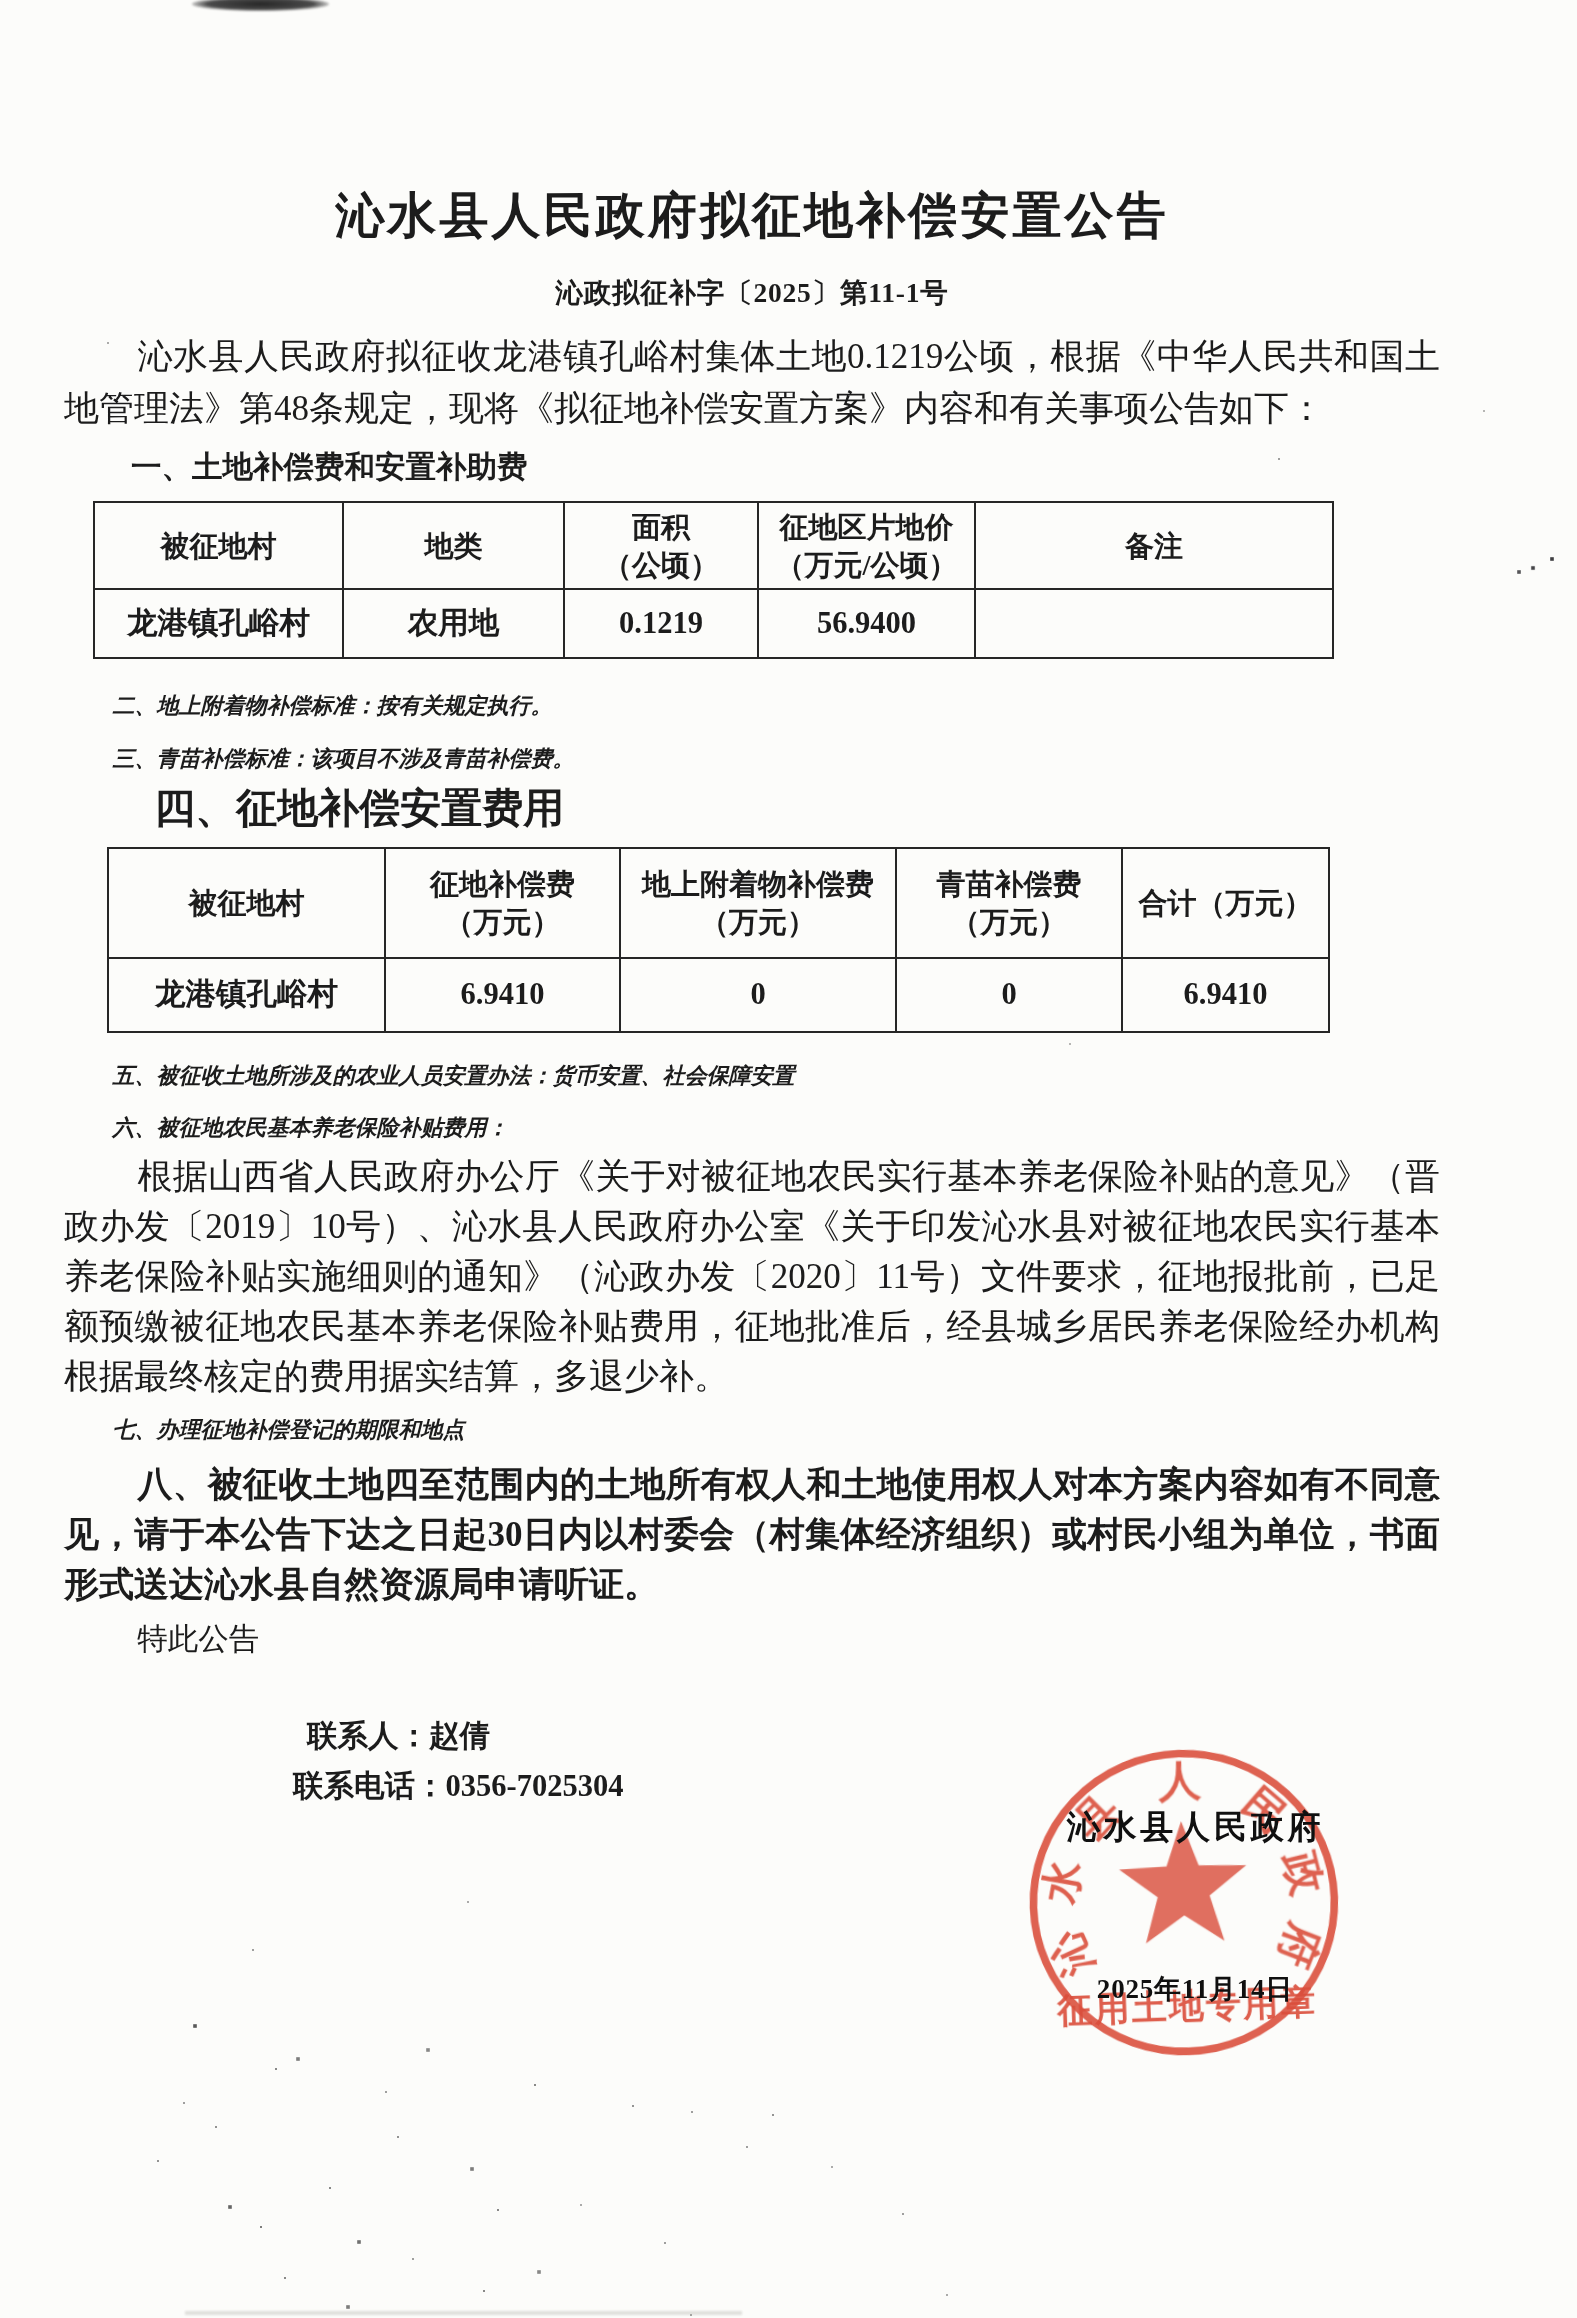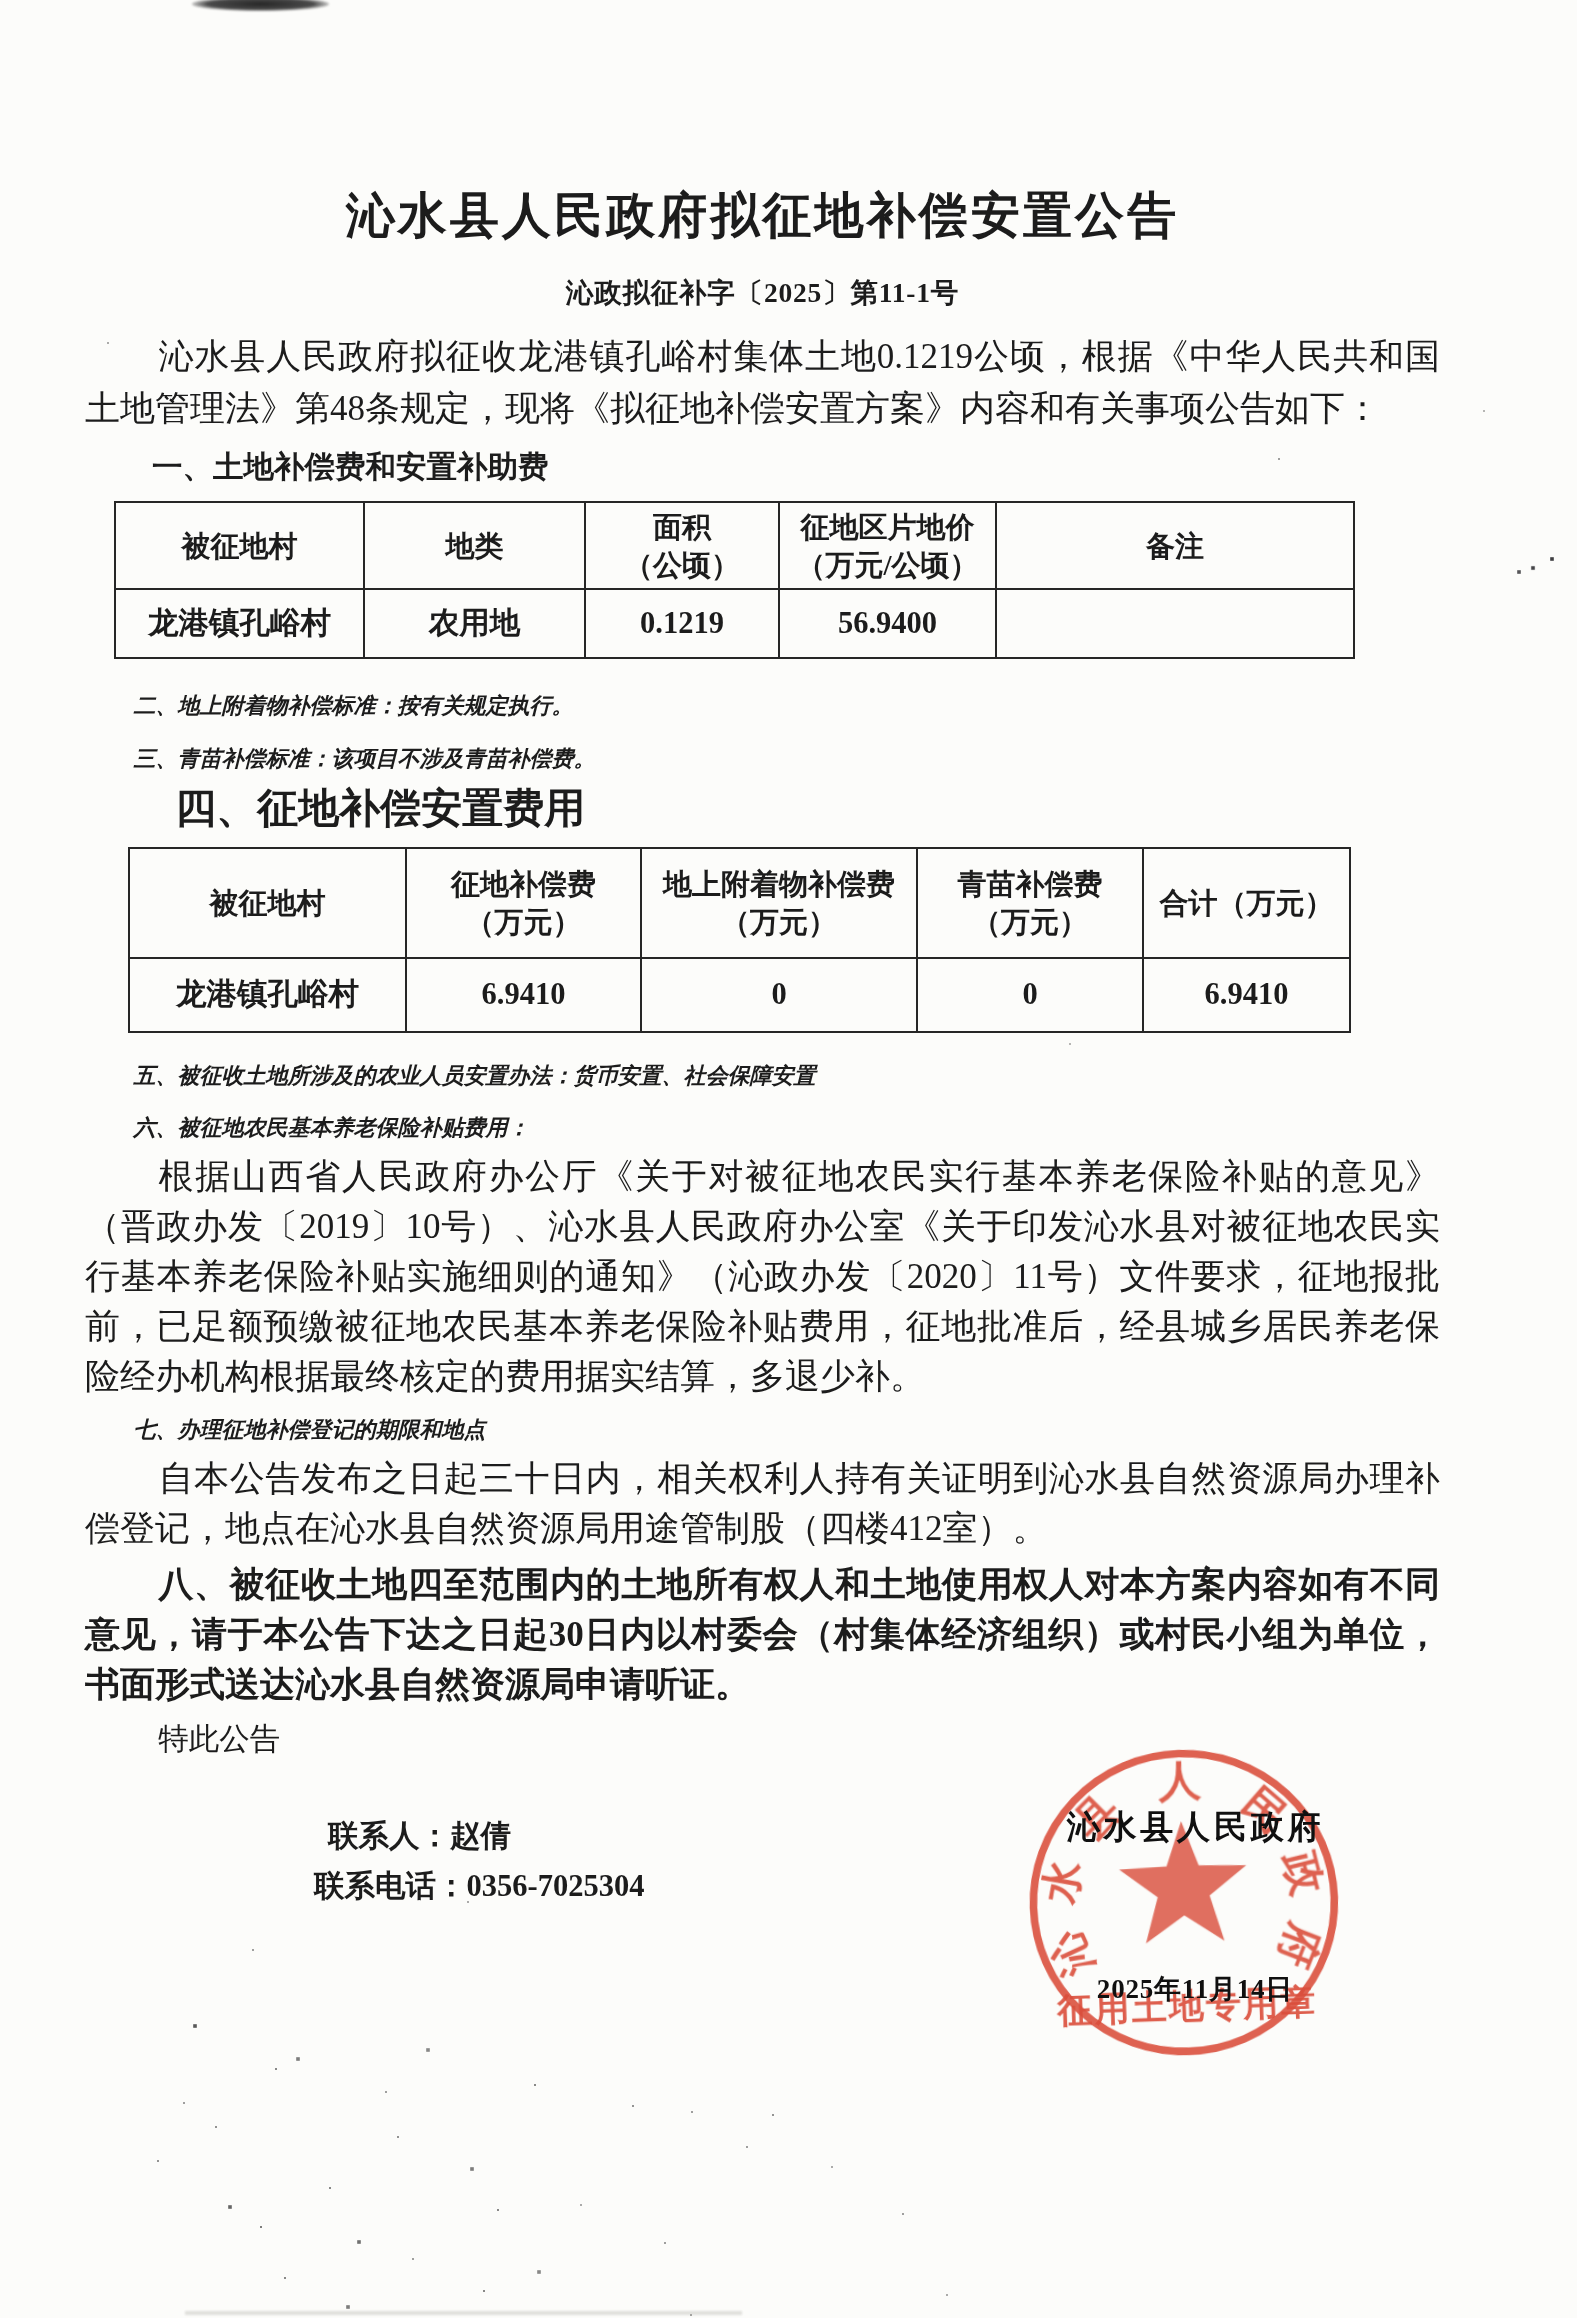--- a/index.html
+++ b/index.html
@@ -5,21 +5,21 @@
   html,body{margin:0;padding:0;background:#e8e8e6;}
   .page{
     position:relative;
     width:1577px;height:2319px;
     margin:0 auto;
     background:#fcfcfa;
     overflow:hidden;
     font-family:"Liberation Serif","DejaVu Serif",serif;
     color:#1c1c1c;
   }
-  .content{position:relative;padding:0 137px 0 85px;}
+  .content{position:relative;padding:0 137px 0 64px;}
   .title{
     margin:185px 0 0 0;
     text-align:center;
     font-size:49px;line-height:61px;
     font-weight:900;letter-spacing:3.1px;
   }
   .doc-no{
     margin-top:29px;
     text-align:center;
     font-size:27.5px;line-height:35px;
@@ -200,21 +200,20 @@
           <td class="num">6.9410</td>
         </tr>
       </tbody>
     </table>
 
     <div class="line-item mt24">五、被征收土地所涉及的农业人员安置办法：货币安置、社会保障安置</div>
     <div class="line-item mt4">六、被征地农民基本养老保险补贴费用：</div>
     <p class="body-text indent para">根据山西省人民政府办公厅《关于对被征地农民实行基本养老保险补贴的意见》（晋政办发〔2019〕10号）、沁水县人民政府办公室《关于印发沁水县对被征地农民实行基本养老保险补贴实施细则的通知》（沁政办发〔2020〕11号）文件要求，征地报批前，已足额预缴被征地农民基本养老保险补贴费用，征地批准后，经县城乡居民养老保险经办机构根据最终核定的费用据实结算，多退少补。</p>
 
     <div class="line-item mt4">七、办理征地补偿登记的期限和地点</div>
-    <p class="body-text indent para">自本公告发布之日起三十日内，相关权利人持有关证明到沁水县自然资源局办理补偿登记，地点在沁水县自然资源局用途管制股（四楼412室）。</p>
 
     <p class="body-text indent para bold" style="margin-top:6.1px;">八、被征收土地四至范围内的土地所有权人和土地使用权人对本方案内容如有不同意见，请于本公告下达之日起30日内以村委会（村集体经济组织）或村民小组为单位，书面形式送达沁水县自然资源局申请听证。</p>
 
     <div class="closing">特此公告</div>
 
     <div class="contact">
       <span class="contact-person">联系人：赵倩</span>
       <span class="contact-phone">联系电话：0356-7025304</span>
     </div>
 

